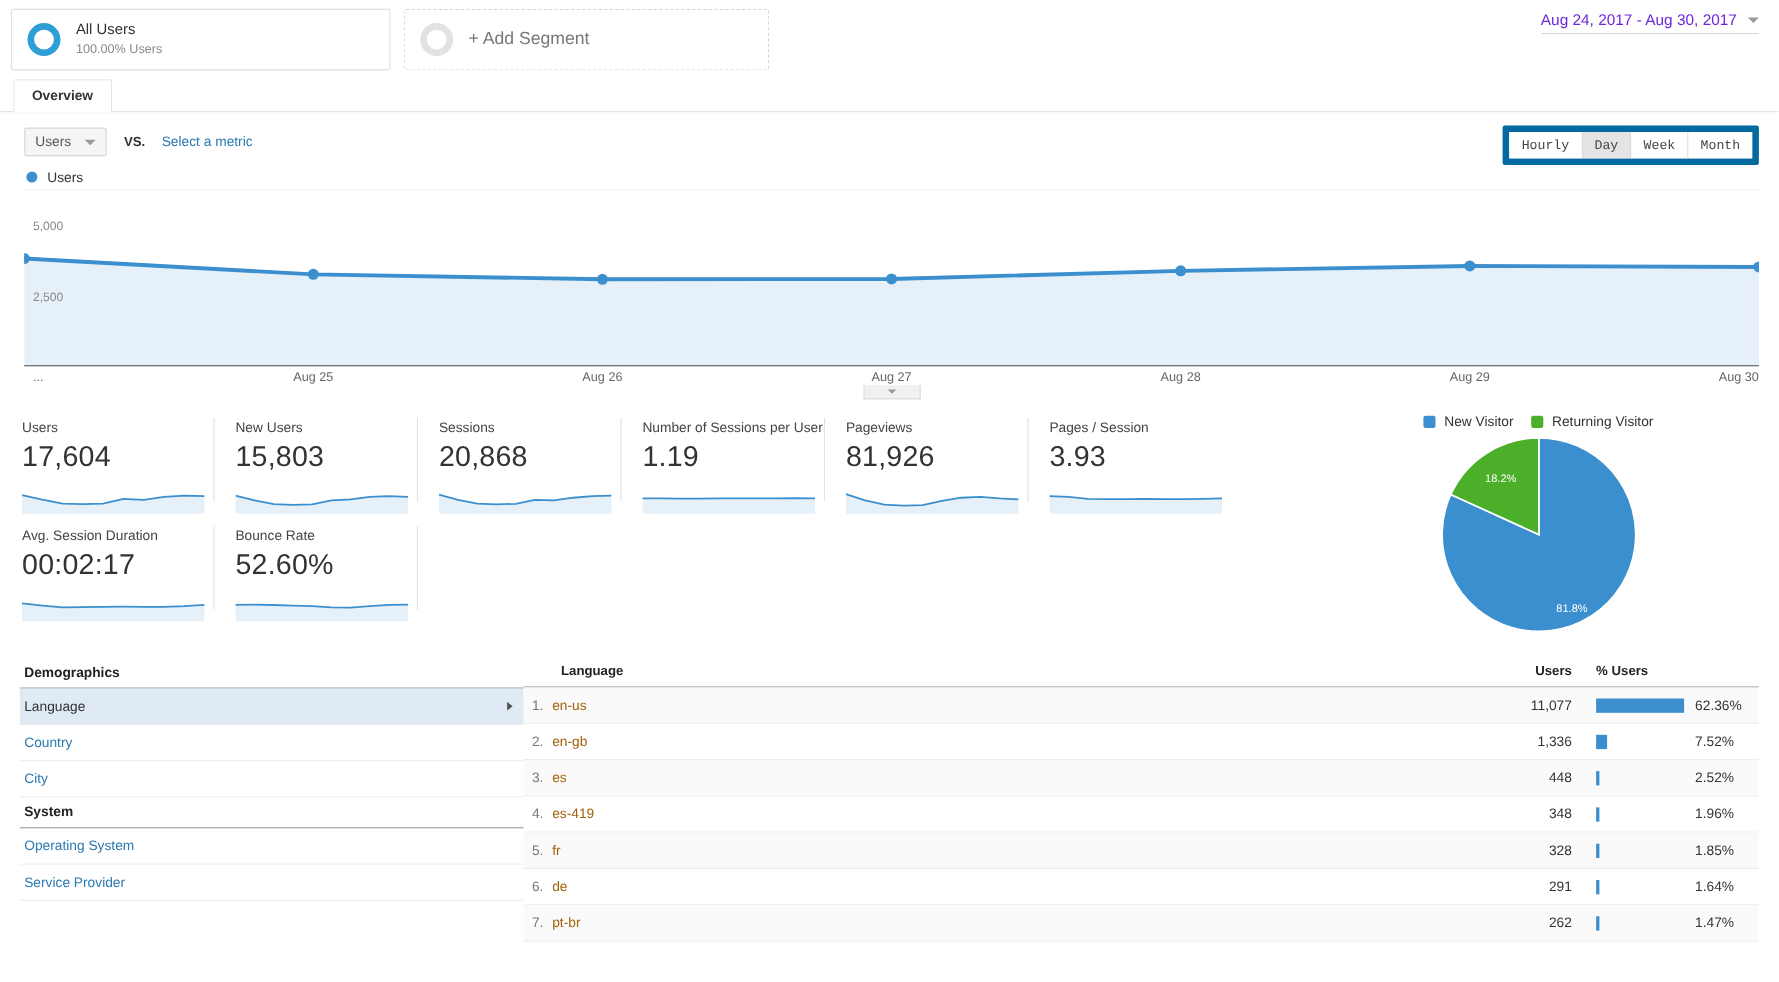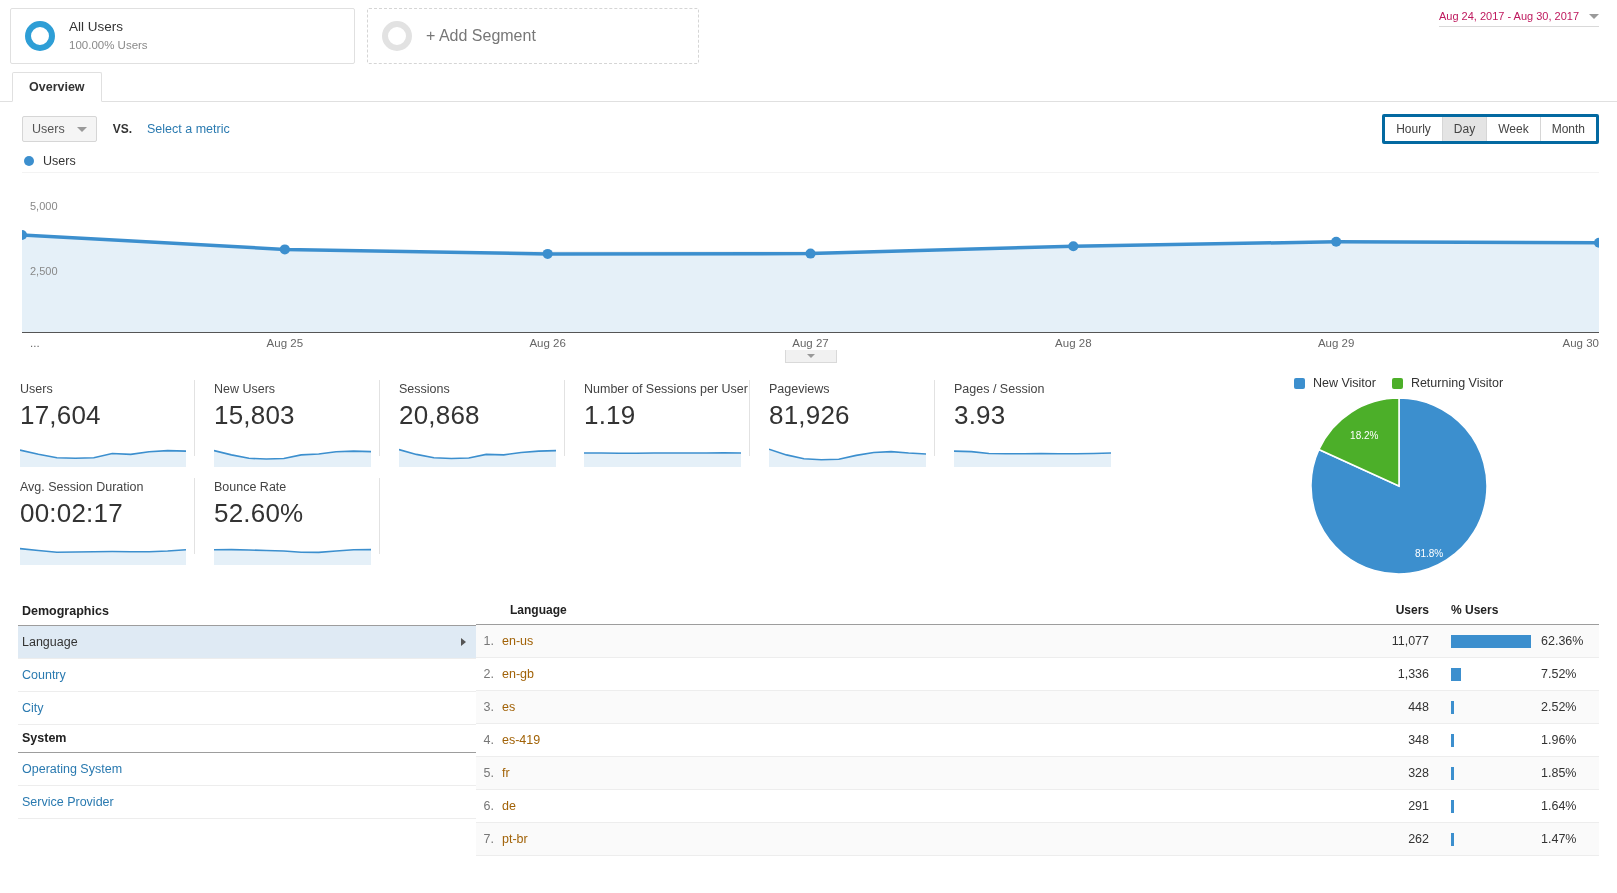--- a/index.html
+++ b/index.html
@@ -28,21 +28,21 @@
   .seg-text { margin-left: 14px; line-height: 1.35; }
   .seg-title { font-size: 13.5px; color: #333; }
   .seg-sub { font-size: 11.5px; color: #8a8a8a; margin-top: 2px; }
   .add-seg-label { margin-left: 14px; font-size: 16px; color: #777; }
 
   .date-range {
     position: absolute; right: 18px; top: 10px;
     display: flex; align-items: center; gap: 10px;
     border-bottom: 1px solid #d9d9d9; padding-bottom: 4px;
   }
-  .date-range-text { font-size: 11px; color: #be185d; }
+  .date-range-text { font-size: 14px; color: #6d28d9; }
   .caret-down {
     width: 0; height: 0;
     border-left: 5px solid transparent; border-right: 5px solid transparent;
     border-top: 5px solid #9a9a9a;
   }
 
   
   .tabs { border-bottom: 1px solid #e0e0e0; padding-left: 12px; height: 30px; display: flex; align-items: flex-end; }
   .tab {
     font-size: 12.5px; font-weight: bold; color: #333;
@@ -54,21 +54,21 @@
   
   .control-row { display: flex; align-items: center; padding: 12px 18px 4px 22px; position: relative; height: 46px; }
   .metric-select {
     display: inline-flex; align-items: center; gap: 12px;
     background: #f5f5f5; border: 1px solid #d6d6d6; border-radius: 2px;
     padding: 5px 9px; font-size: 12.5px; color: #555;
   }
   .vs-label { font-size: 12px; font-weight: bold; color: #333; margin-left: 16px; }
   .select-metric-link { font-size: 12.5px; color: #2a7ab0; margin-left: 15px; }
 
-  .granularity { position: absolute; right: 18px; top: 12px; display: flex; border: 3px solid #0369a1; border-radius: 2px; overflow: hidden; }
+  .granularity { position: absolute; right: 18px; top: 12px; display: flex; border: 6px solid #0369a1; border-radius: 2px; overflow: hidden; font-family: Liberation Mono, monospace; }
   .gran-btn {
     font-size: 12px; color: #444; background: #fff;
     padding: 5px 11px; border-right: 1px solid #d6d6d6;
   }
   .gran-btn:last-child { border-right: none; }
   .gran-btn.active { background: #e4e4e4; }
 
   
   .chart-area { padding: 0 18px 0 22px; position: relative; }
   .chart-legend { display: flex; align-items: center; gap: 9px; padding: 6px 0 4px 2px; }

